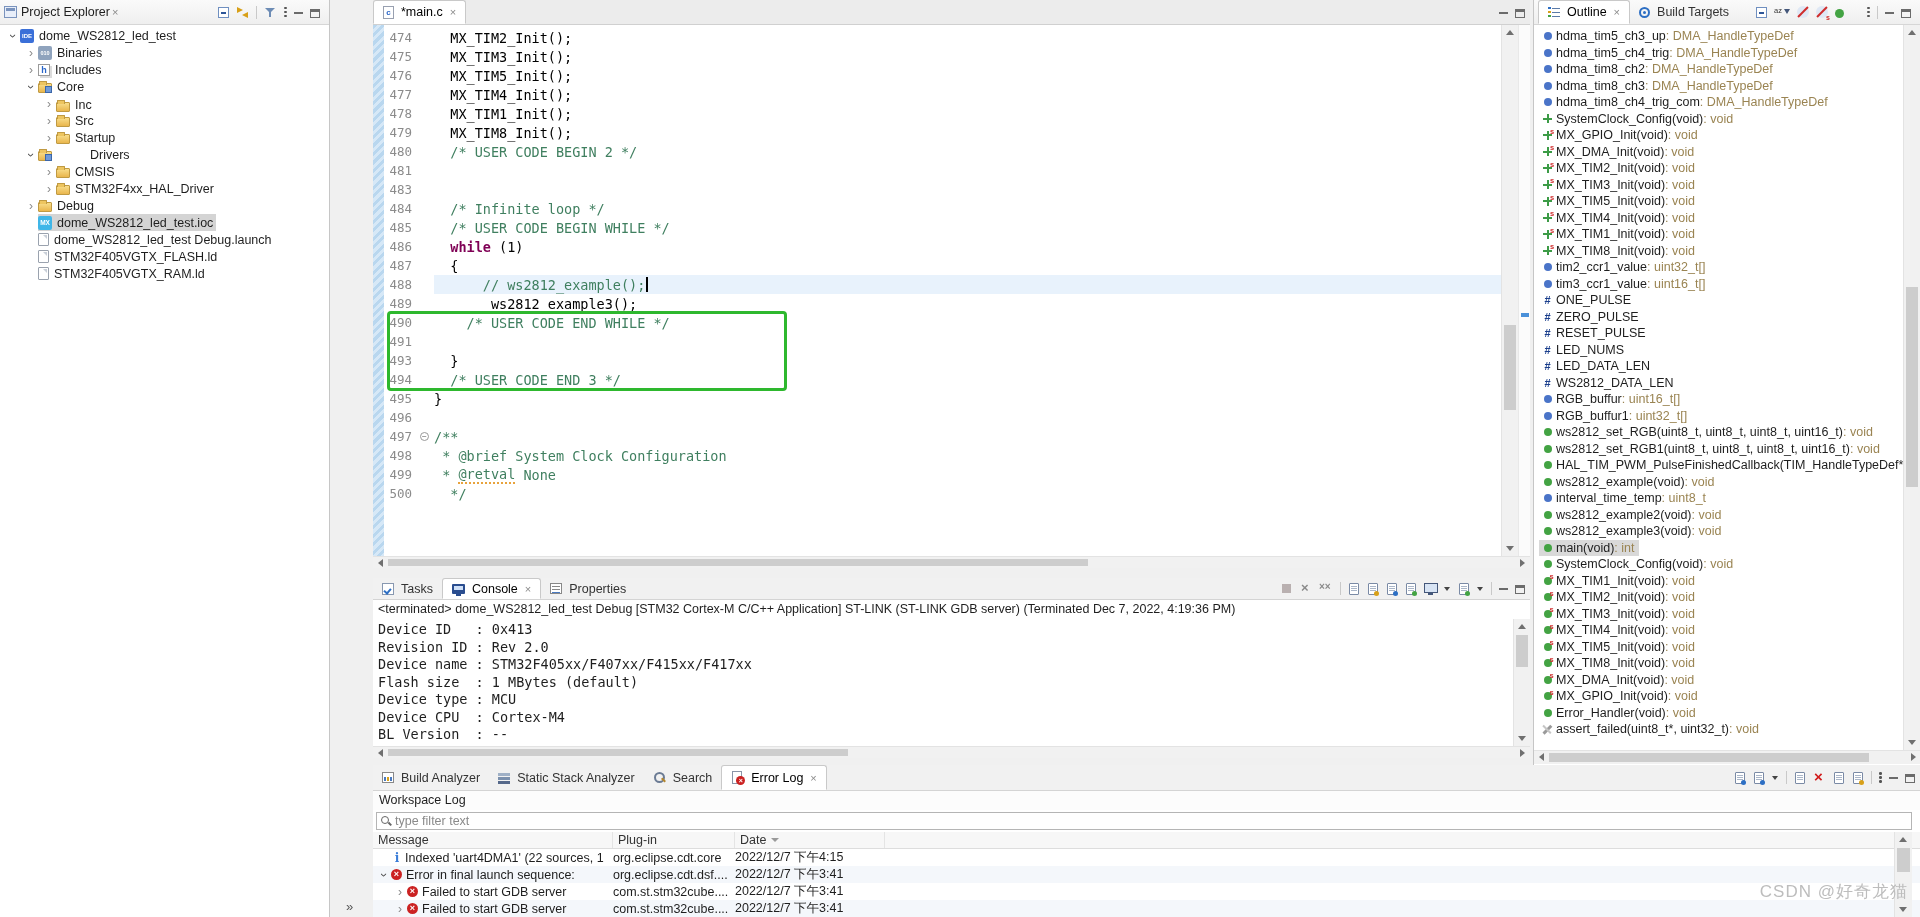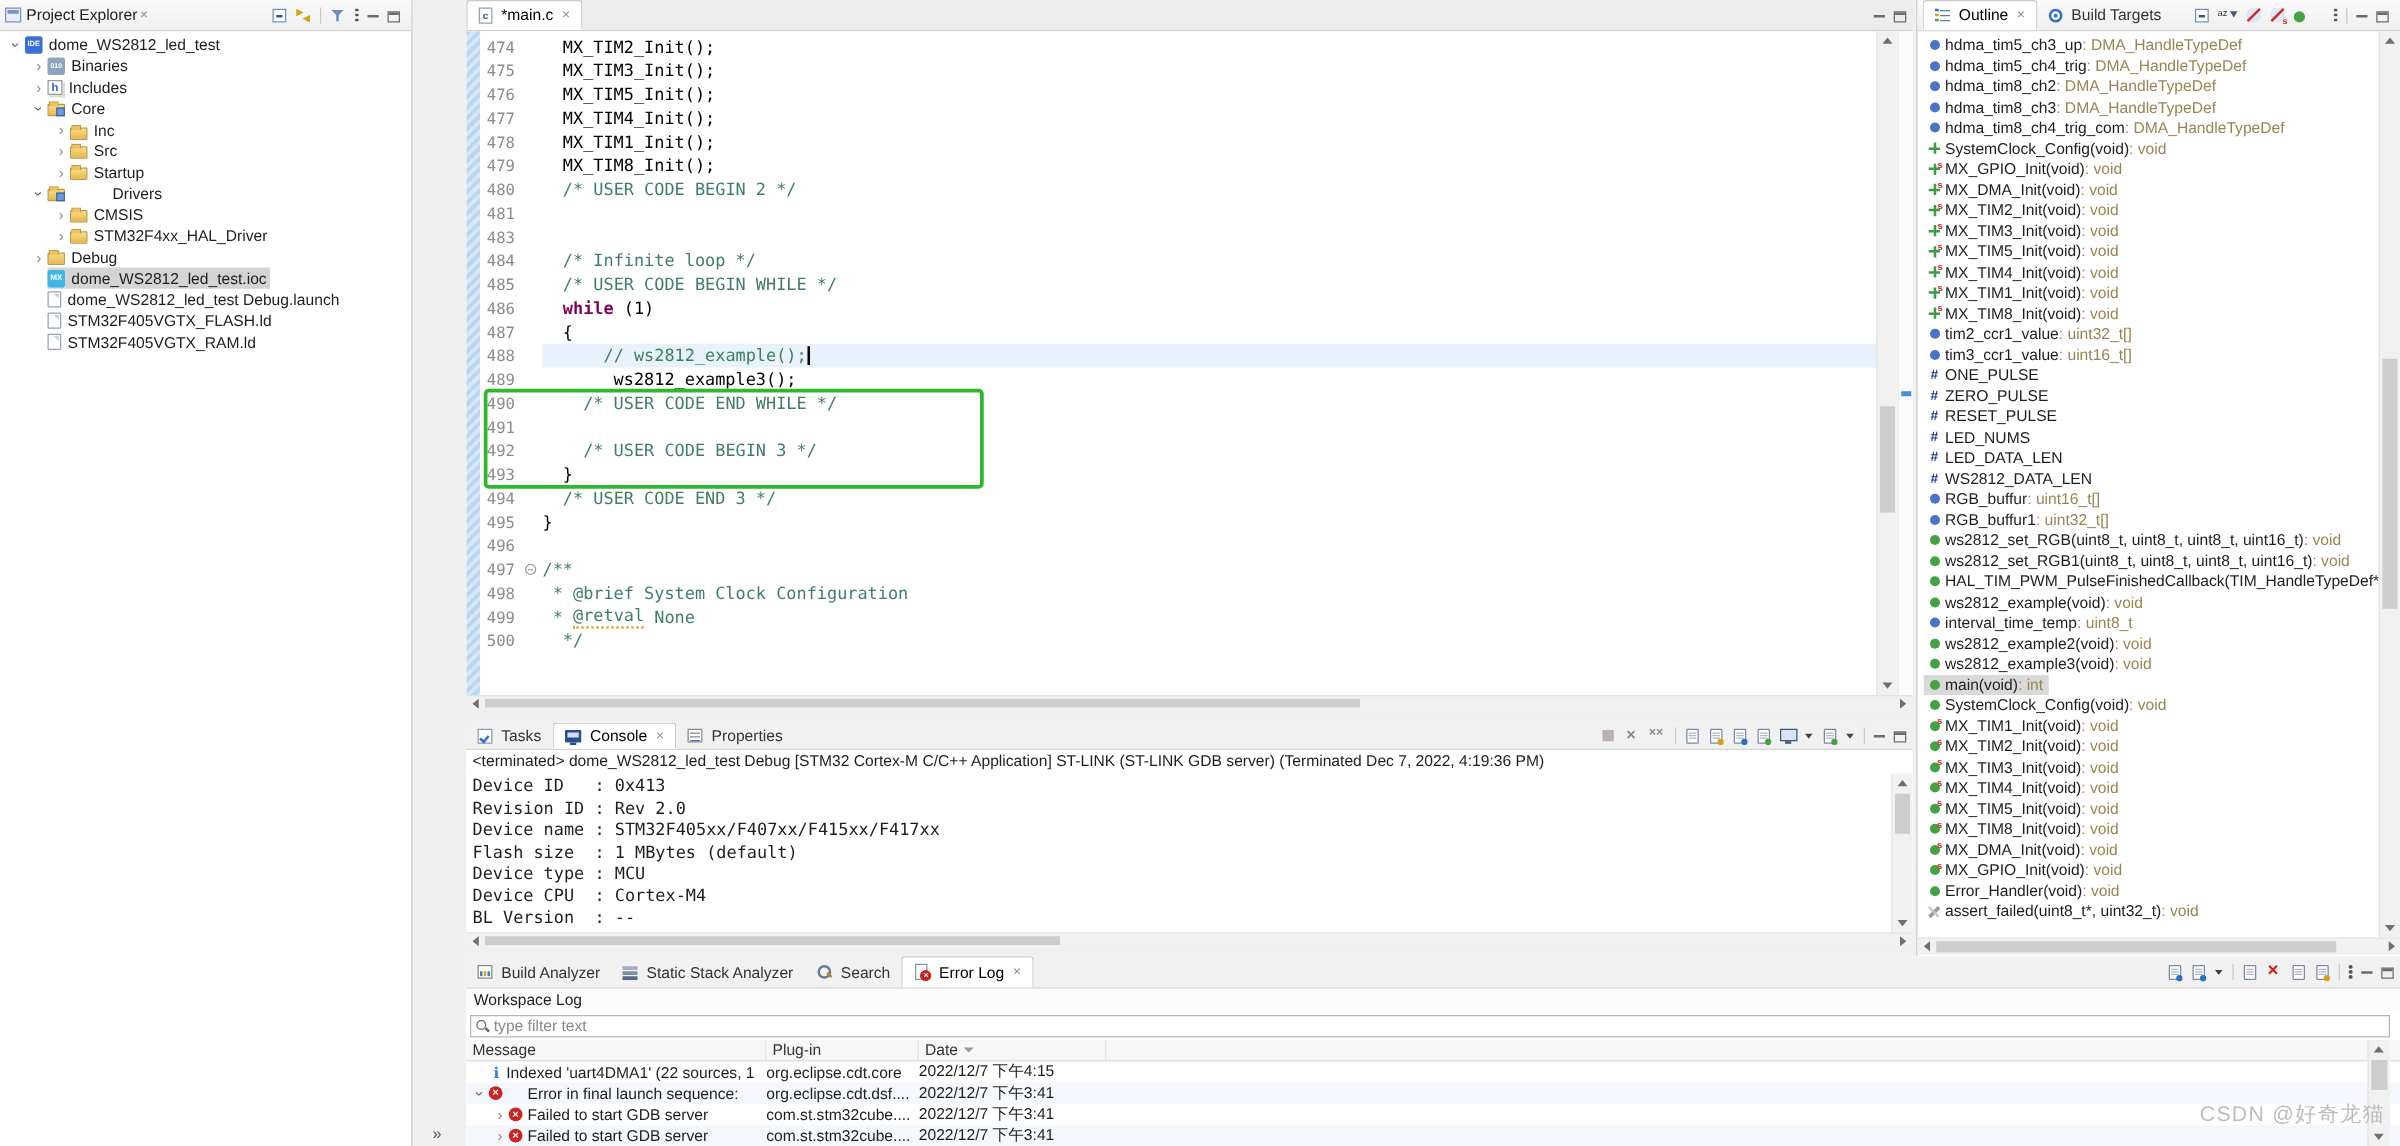--- a/index.html
+++ b/index.html
@@ -339,21 +339,20 @@
         <div class="code-line"><span class="ln">481</span><span class="fold"></span><span class="ct"></span></div>
         <div class="code-line"><span class="ln">483</span><span class="fold"></span><span class="ct"></span></div>
         <div class="code-line"><span class="ln">484</span><span class="fold"></span><span class="ct"><span class="pl">  </span><span class="cm">/* Infinite loop */</span></span></div>
         <div class="code-line"><span class="ln">485</span><span class="fold"></span><span class="ct"><span class="pl">  </span><span class="cm">/* USER CODE BEGIN WHILE */</span></span></div>
         <div class="code-line"><span class="ln">486</span><span class="fold"></span><span class="ct"><span class="pl">  </span><span class="kw">while</span><span class="pl"> (1)</span></span></div>
         <div class="code-line"><span class="ln">487</span><span class="fold"></span><span class="ct"><span class="pl">  {</span></span></div>
         <div class="code-line current"><span class="ln">488</span><span class="fold"></span><span class="ct"><span class="pl">      </span><span class="cm">// ws2812_example();</span><span class="caret"></span></span></div>
         <div class="code-line"><span class="ln">489</span><span class="fold"></span><span class="ct"><span class="pl">       ws2812_example3();</span></span></div>
         <div class="code-line"><span class="ln">490</span><span class="fold"></span><span class="ct"><span class="pl">    </span><span class="cm">/* USER CODE END WHILE */</span></span></div>
         <div class="code-line"><span class="ln">491</span><span class="fold"></span><span class="ct"></span></div>
-        <div class="code-line"><span class="ln">492</span><span class="fold"></span><span class="ct"><span class="pl">    </span><span class="cm">/* USER CODE BEGIN 3 */</span></span></div>
         <div class="code-line"><span class="ln">493</span><span class="fold"></span><span class="ct"><span class="pl">  }</span></span></div>
         <div class="code-line"><span class="ln">494</span><span class="fold"></span><span class="ct"><span class="pl">  </span><span class="cm">/* USER CODE END 3 */</span></span></div>
         <div class="code-line"><span class="ln">495</span><span class="fold"></span><span class="ct"><span class="pl">}</span></span></div>
         <div class="code-line"><span class="ln">496</span><span class="fold"></span><span class="ct"></span></div>
         <div class="code-line"><span class="ln">497</span><span class="fold"><span class="fold-marker">−</span></span><span class="ct"><span class="cm">/**</span></span></div>
         <div class="code-line"><span class="ln">498</span><span class="fold"></span><span class="ct"><span class="cm"> * @brief System Clock Configuration</span></span></div>
         <div class="code-line"><span class="ln">499</span><span class="fold"></span><span class="ct"><span class="cm"> * </span><span class="sq">@retval</span><span class="cm"> None</span></span></div>
         <div class="code-line"><span class="ln">500</span><span class="fold"></span><span class="ct"><span class="cm">  */</span></span></div>
       </div>
     <div id="green-box"></div>
@@ -937,21 +936,21 @@
             <span class="info-icon">i</span>
             <span style="padding-left: 4px; overflow: hidden;">Indexed 'uart4DMA1' (22 sources, 1</span>
           </span>
           <span class="lt-cell col-plugin">org.eclipse.cdt.core</span>
           <span class="lt-cell col-date">2022/12/7 下午4:15</span>
         </div>
         <div class="lt-row">
           <span class="lt-cell col-msg" style="padding-left: 4px;">
             <span class="chev exp">›</span>
             <span class="err-ball">×</span>
-            <span style="padding-left: 20px; overflow: hidden;">Error in final launch sequence:</span>
+            <span style="padding-left: 4px; overflow: hidden;">Error in final launch sequence:</span>
           </span>
           <span class="lt-cell col-plugin">org.eclipse.cdt.dsf....</span>
           <span class="lt-cell col-date">2022/12/7 下午3:41</span>
         </div>
         <div class="lt-row">
           <span class="lt-cell col-msg" style="padding-left: 20px;">
             <span class="chev">›</span>
             <span class="err-ball">×</span>
             <span style="padding-left: 4px; overflow: hidden;">Failed to start GDB server</span>
           </span>

